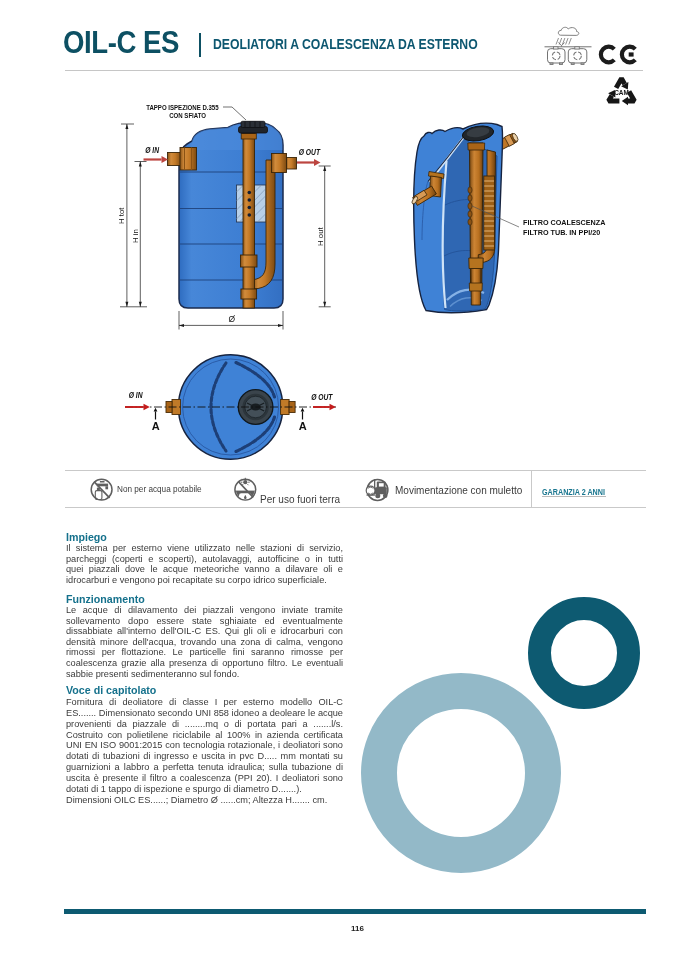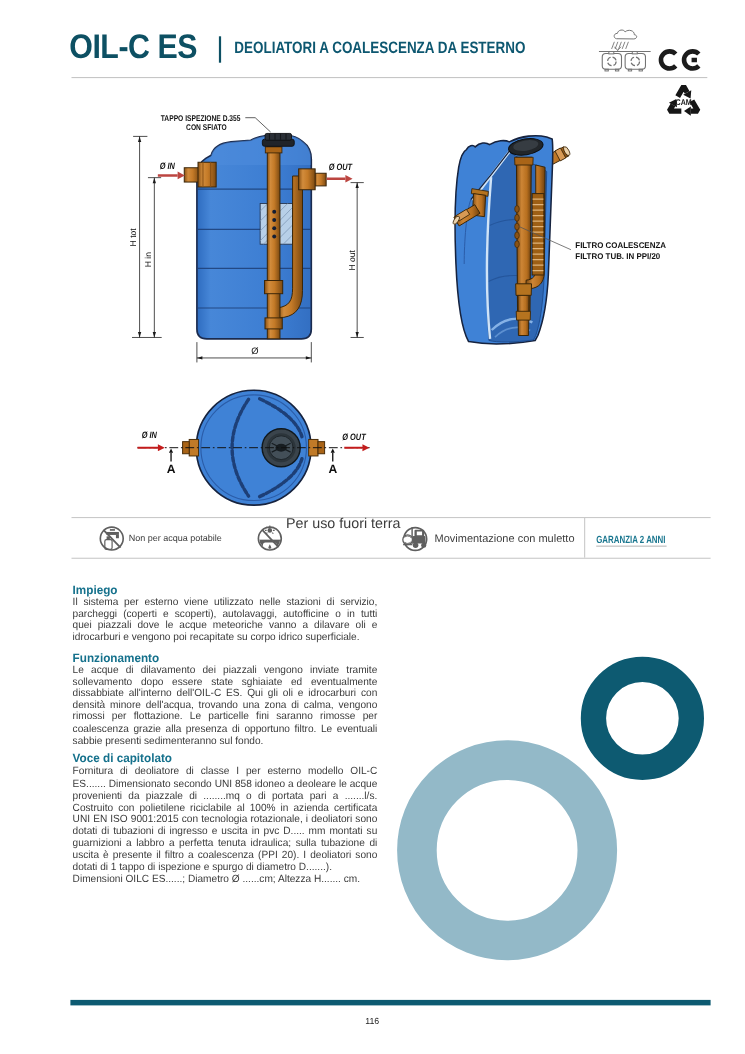--- a/index.html
+++ b/index.html
@@ -21,21 +21,21 @@
             transform:scaleX(0.757);transform-origin:left top;white-space:nowrap;}
   #garline{left:542px;top:496.3px;width:64px;height:1px;background:#b9b9b9;}
   
   #textcol{left:66px;top:531.5px;width:286px;transform:scaleX(0.9685);transform-origin:left top;}
   #textcol h3{margin:0;font-size:11px;line-height:11.5px;font-weight:bold;color:#15718c;padding:0;}
   #textcol .jl{display:block;font-size:9.5px;line-height:10.55px;color:#3a3a3a;
              text-align:justify;text-align-last:justify;white-space:nowrap;}
   #textcol .ll{display:block;font-size:9.5px;line-height:10.55px;color:#3a3a3a;text-align:left;}
   #textcol .gap{height:8.6px;} #textcol .gap2{height:6.2px;} #textcol .v{line-height:10.9px;}
   #footbar{left:64px;top:909px;width:582px;height:4.5px;background:#0d5a71;}
-  #pageno{left:332px;top:923.5px;width:48px;text-align:left;font-size:8px;font-weight:normal;color:#222;}
+  #pageno{left:316px;top:923.5px;width:48px;text-align:right;font-size:8px;font-weight:bold;color:#222;}
 </style>
 </head>
 <body>
   <div class="abs" id="title">OIL-C ES</div>
   <div class="abs" id="tsep"></div>
   <div class="abs" id="subtitle">DEOLIATORI A COALESCENZA DA ESTERNO</div>
   <div class="abs" id="hline"></div>
 
   <svg class="abs" id="topicons" style="left:540px;top:20px" width="137" height="95" viewBox="540 20 137 95" font-family="Liberation Sans, sans-serif">
 
@@ -367,21 +367,21 @@
         <rect x="374" y="479.2" width="1.3" height="15.2"></rect>
         <rect x="366.5" y="494.4" width="8.4" height="1.3"></rect>
       </g>
       <rect x="378.9" y="483.2" width="4.8" height="3.4" fill="#fff" stroke="none"></rect>
       <circle cx="370.6" cy="490.6" r="4.4" stroke-width="1.2" fill="#fff"></circle>
       <path d="M367.8,488.5 A3.6 3.6 0 0 1 373.4,488.7" stroke-width="0.85"></path>
       <path d="M368,493 A3.6 3.6 0 0 0 373.2,492.8" stroke-width="0.85"></path>
     </g>
   </svg>
   <div class="abs iblab" style="left:117px;top:485px">Non per acqua potabile</div>
-  <div class="abs iblab" style="left:260px;top:468px;font-size:13px">Per uso fuori terra</div>
+  <div class="abs iblab" style="left:260px;top:494px;font-size:10px">Per uso fuori terra</div>
   <div class="abs iblab" style="left:395px;top:484.8px;font-size:10px">Movimentazione con muletto</div>
   <div class="abs" id="garanzia">GARANZIA 2 ANNI</div>
   <div class="abs" id="garline"></div>
 
   <div class="abs" id="textcol">
     <h3>Impiego</h3>
     <span class="jl">Il sistema per esterno viene utilizzato nelle stazioni di servizio,</span>
     <span class="jl">parcheggi (coperti e scoperti), autolavaggi, autofficine o in tutti</span>
     <span class="jl">quei piazzali dove le acque meteoriche vanno a dilavare oli e</span>
     <span class="ll">idrocarburi e vengono poi recapitate su corpo idrico superficiale.</span>

